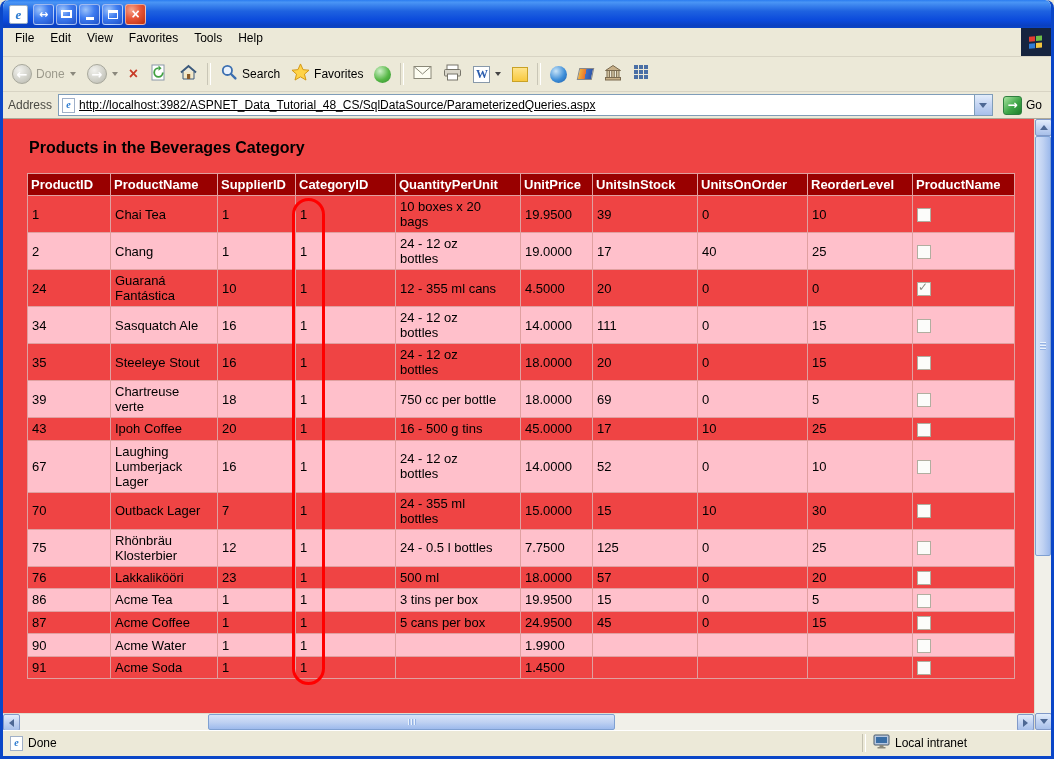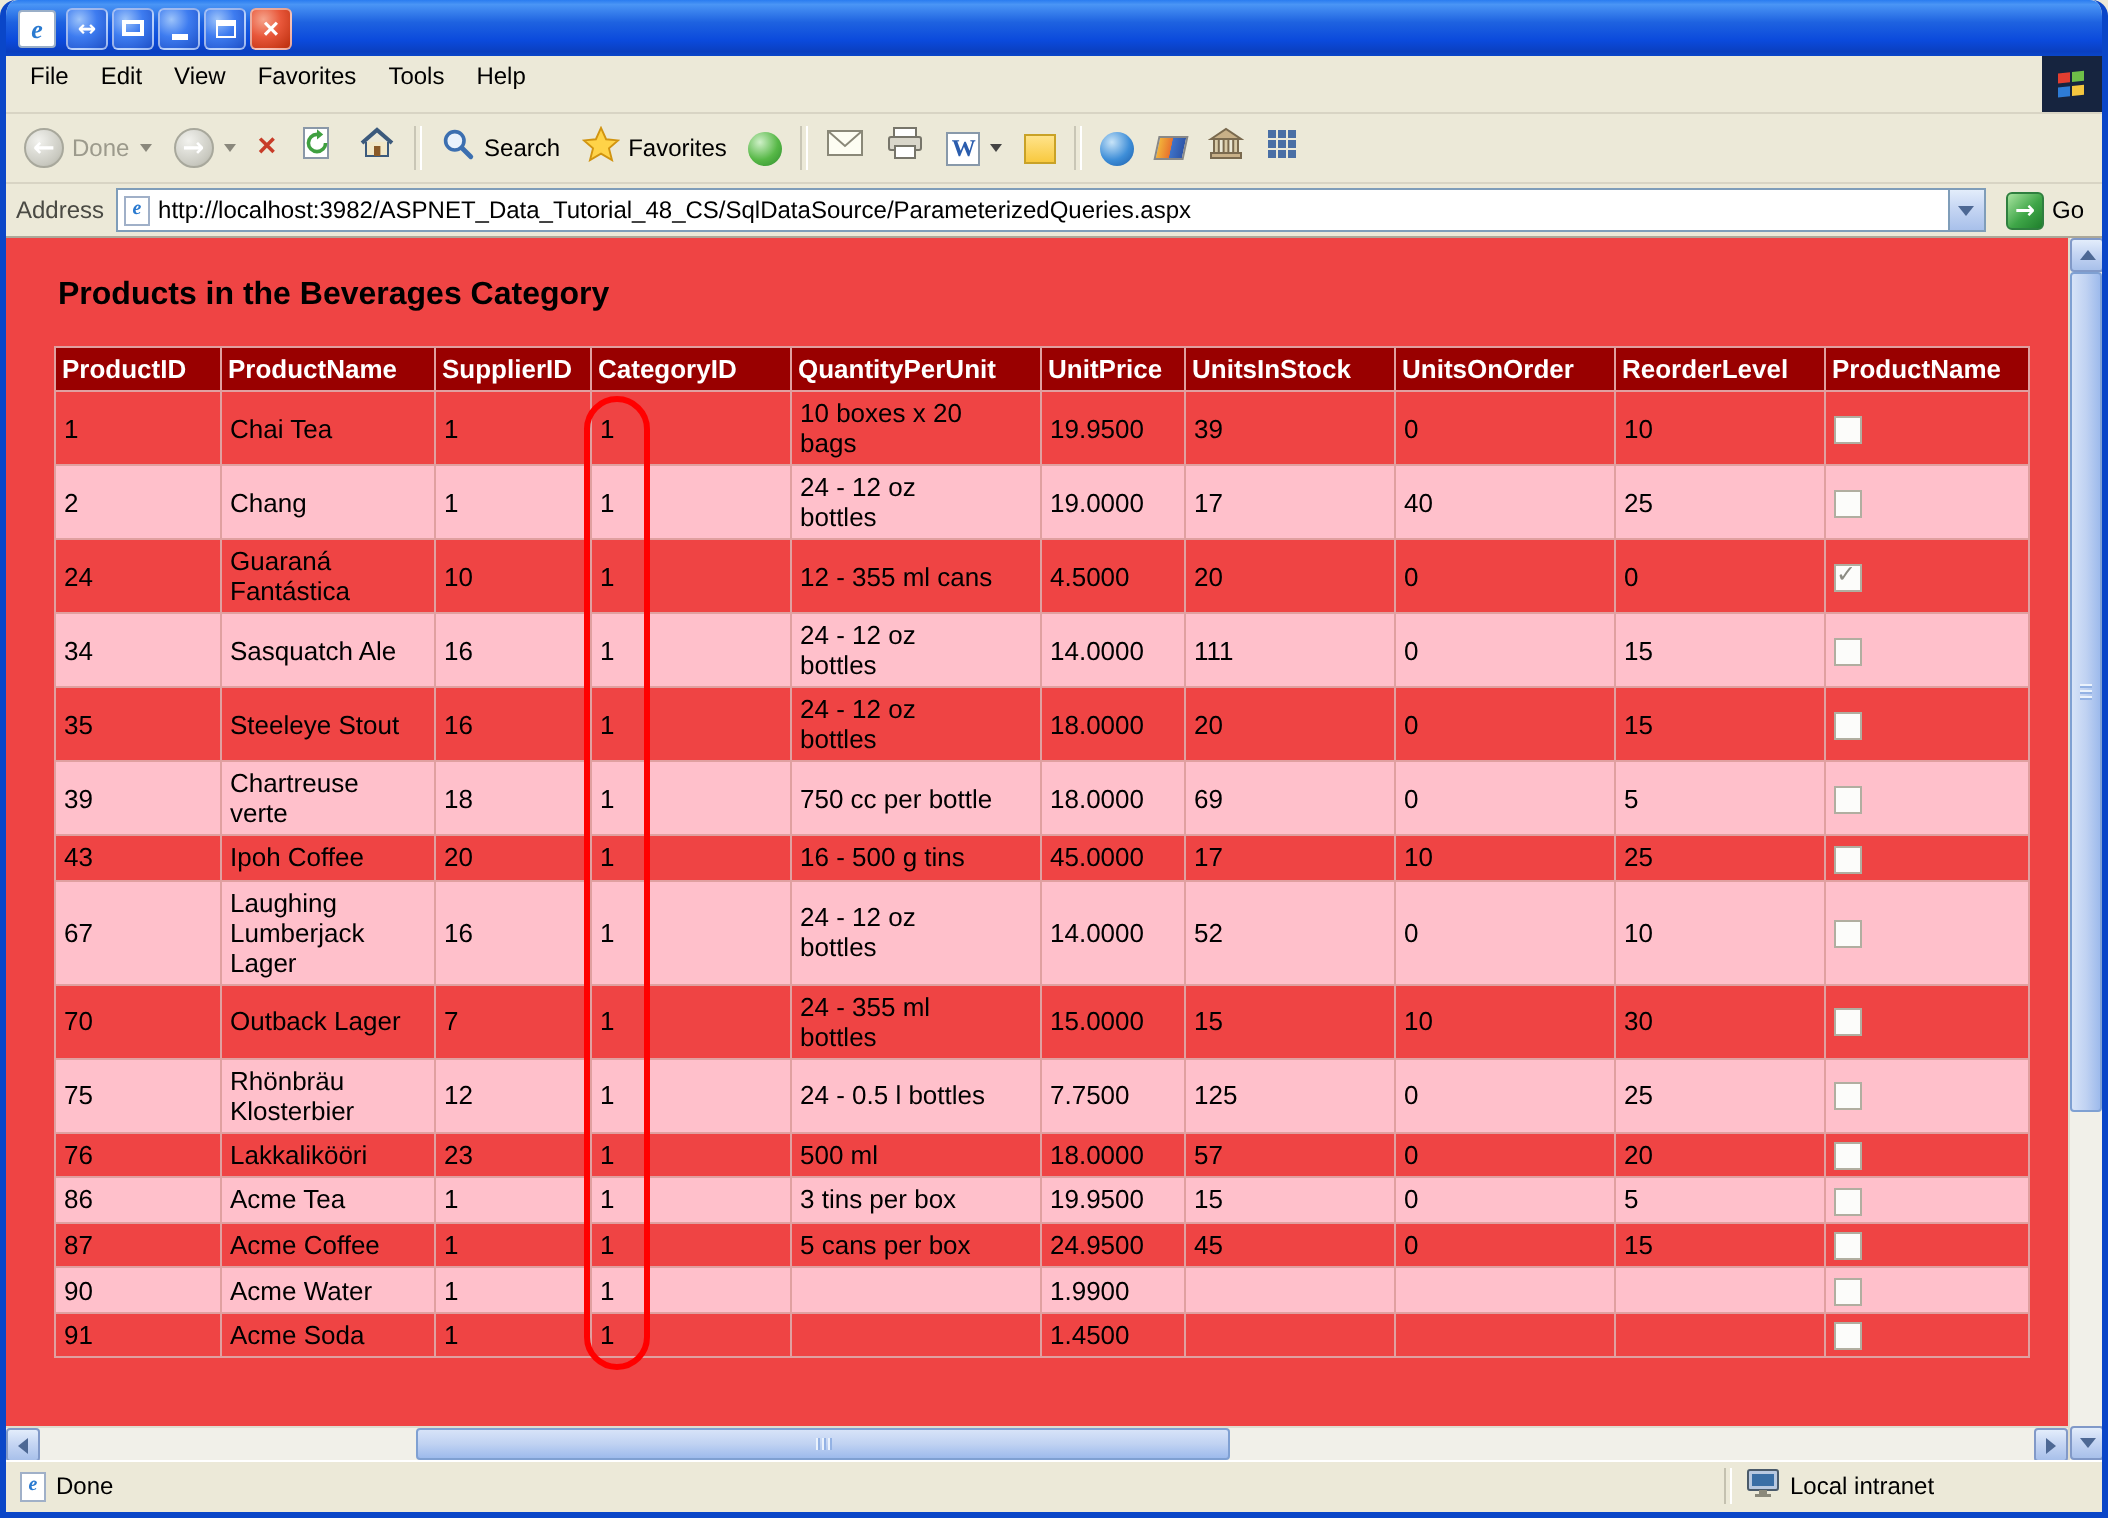--- a/index.html
+++ b/index.html
@@ -51,21 +51,21 @@
   .word-w{width:17px;height:17px;background:#FFF;border:1px solid #8899AA;box-sizing:border-box;color:#2B5DAD;font:bold 12px "Liberation Serif",serif;display:flex;align-items:center;justify-content:center;}
   .yellow-note{width:16px;height:15px;background:linear-gradient(180deg,#FFE38A,#F8C93F);border:1px solid #C9A227;box-sizing:border-box;}
   .skew-flag{width:15px;height:12px;background:linear-gradient(90deg,#F2B23A 0%,#E8732E 49%,#3E72C8 51%,#2E55A8 100%);transform:skewX(-12deg);border:1px solid #888;box-sizing:border-box;}
 
   
   .addressbar{height:26px;flex:none;display:flex;align-items:center;gap:6px;padding:0 5px;background:var(--xp-face);border-bottom:1px solid var(--xp-border);}
   .addr-label{font-size:12px;color:#4A4A44;}
   .addr-input{flex:1;height:22px;box-sizing:border-box;background:#FFF;border:1px solid #7F9DB9;display:flex;align-items:center;padding-left:3px;}
   .page-icon{width:13px;height:15px;background:#FFF;border:1px solid #A0B0C8;box-sizing:border-box;display:flex;align-items:center;justify-content:center;flex:none;}
   .page-icon .e{color:#2A7AD0;font:italic bold 10px "Liberation Serif",serif;line-height:1;}
-  .addr-url{flex:1;font-size:12px;color:#000;padding-left:4px;white-space:nowrap;overflow:hidden;}
+  .addr-url{flex:1;font-size:12px;color:#000;padding-left:4px;white-space:nowrap;overflow:hidden;text-decoration:underline;}
   .combo-btn{width:17px;height:20px;flex:none;background:linear-gradient(180deg,#E3EDFB,#C6D6F3 45%,#A8C0EA);border-left:1px solid #7F9DB9;display:flex;align-items:center;justify-content:center;}
   .go-btn{display:flex;align-items:center;gap:4px;padding:0 4px;}
   .go-icon{width:19px;height:19px;border-radius:3px;background:linear-gradient(135deg,#A8E4A0 0%,#3FA648 55%,#1F7F2C 100%);border:1px solid #2F7F3F;box-sizing:border-box;color:#FFF;display:flex;align-items:center;justify-content:center;font:bold 12px "DejaVu Sans",sans-serif;}
   .go-label{font-size:12px;color:#000;}
 
   
   .main{flex:1;display:flex;min-height:0;}
   .content-col{flex:1;display:flex;flex-direction:column;min-width:0;}
   .page{flex:1;background:#ef4444;overflow:hidden;padding:18px 0 0 24px;position:relative;}
   .heading{font:bold 16px "Liberation Sans",sans-serif;color:#000;margin:2px 0 16px 2px;}

